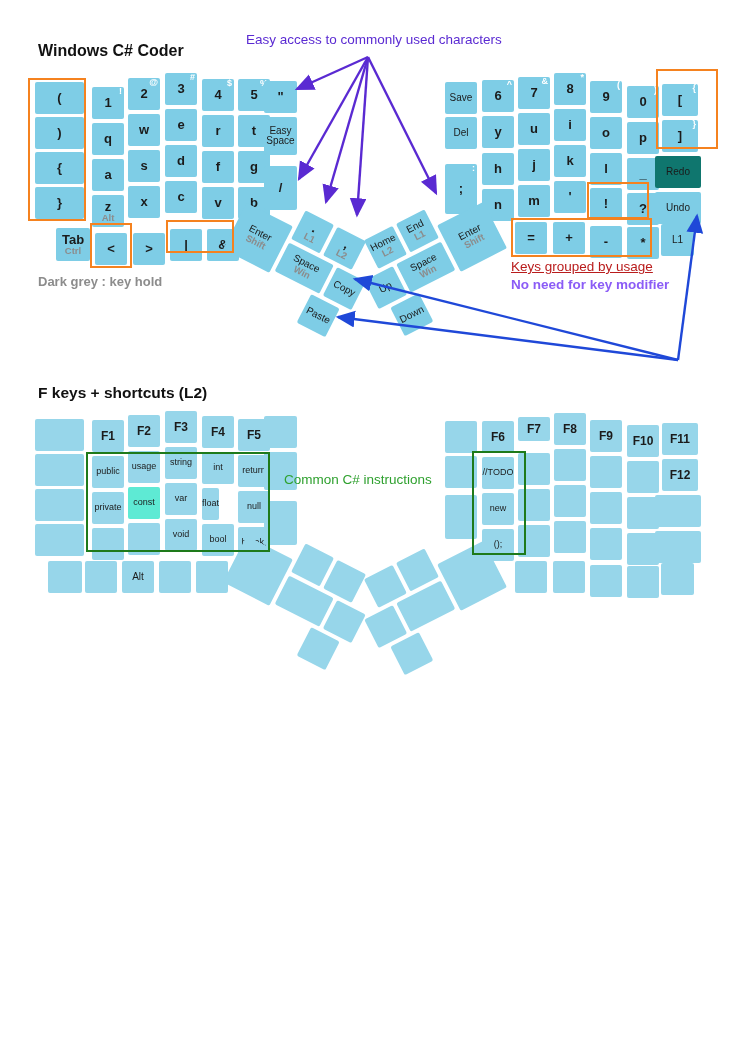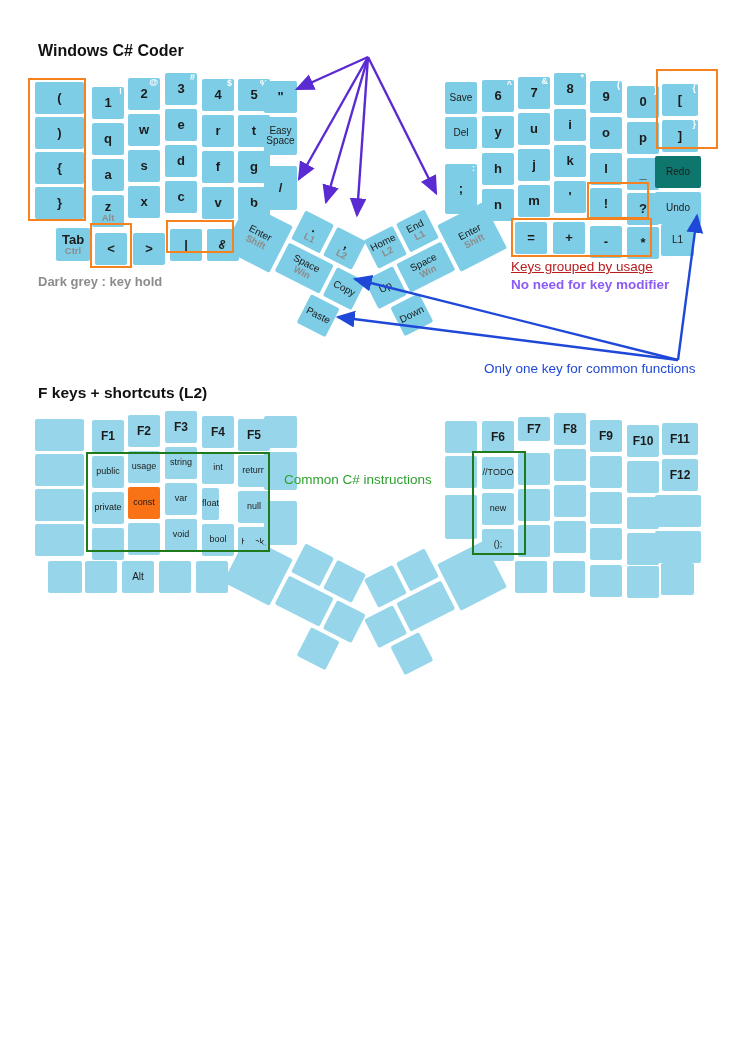--- a/index.html
+++ b/index.html
@@ -303,21 +303,21 @@
       <div class="key" style="left: 92px; top: 492px; width: 32px; height: 32px; background: rgb(151, 214, 234);">
         <span class="kl f-kw">private</span>
       </div>
       <div class="key" style="left: 92px; top: 528px; width: 32px; height: 32px; background: rgb(151, 214, 234);"></div>
       <div class="key" style="left: 128px; top: 415px; width: 32px; height: 32px; background: rgb(151, 214, 234);">
         <span class="kl f-fk">F2</span>
       </div>
       <div class="key" style="left: 128px; top: 451px; width: 32px; height: 32px; background: rgb(151, 214, 234);">
         <span class="kl f-kw">usage</span>
       </div>
-      <div class="key" style="left: 128px; top: 487px; width: 32px; height: 32px; background: #f97316;">
+      <div class="key" style="left: 128px; top: 487px; width: 32px; height: 32px; background: #5eead4;">
         <span class="kl f-kw">const</span>
       </div>
       <div class="key" style="left: 128px; top: 523px; width: 32px; height: 32px; background: rgb(151, 214, 234);"></div>
       <div class="key" style="left: 165px; top: 411px; width: 32px; height: 32px; background: rgb(151, 214, 234);">
         <span class="kl f-fk">F3</span>
       </div>
       <div class="key" style="left: 165px; top: 447px; width: 32px; height: 32px; background: rgb(151, 214, 234);">
         <span class="kl f-kw">string</span>
       </div>
       <div class="key" style="left: 165px; top: 483px; width: 32px; height: 32px; background: rgb(151, 214, 234);">
@@ -455,26 +455,26 @@
       <line x1="368" y1="57" x2="326" y2="202" stroke="#5a2ad2" stroke-width="2.4" marker-end="url(#ah-purple)"></line>
       <line x1="368" y1="57" x2="357" y2="215" stroke="#5a2ad2" stroke-width="2.4" marker-end="url(#ah-purple)"></line>
       <line x1="368" y1="57" x2="436" y2="193" stroke="#5a2ad2" stroke-width="2.4" marker-end="url(#ah-purple)"></line>
       <line x1="678" y1="360" x2="355" y2="279" stroke="#1f48d8" stroke-width="2.4" marker-end="url(#ah-blue)"></line>
       <line x1="678" y1="360" x2="338" y2="317" stroke="#1f48d8" stroke-width="2.4" marker-end="url(#ah-blue)"></line>
       <line x1="678" y1="360" x2="697" y2="216" stroke="#1f48d8" stroke-width="2.4" marker-end="url(#ah-blue)"></line>
     </svg>
 
   <div class="note t-main">Windows C# Coder</div>
 
+  <div class="note n-easy" style="color: rgb(90, 42, 210);">Easy access to commonly used characters</div>
 
   <div class="note n-hold" style="color: rgb(140, 140, 140);">Dark grey : key hold</div>
 
   <div class="note n-g1" style="color: #b91c1c; text-decoration: underline;">Keys grouped by usage</div>
 
   <div class="note n-g2" style="color: #8b5cf6; font-weight: bold;">No need for key modifier</div>
 
-  <div class="note n-one" style="color: rgb(31, 72, 216);">Only one key for common functions</div>
 
   <div class="note t-l2">F keys + shortcuts (L2)</div>
 
   <div class="note n-cs" style="color: rgb(47, 161, 47);">Common C# instructions</div>
 
 </div>
 
 </body></html>

